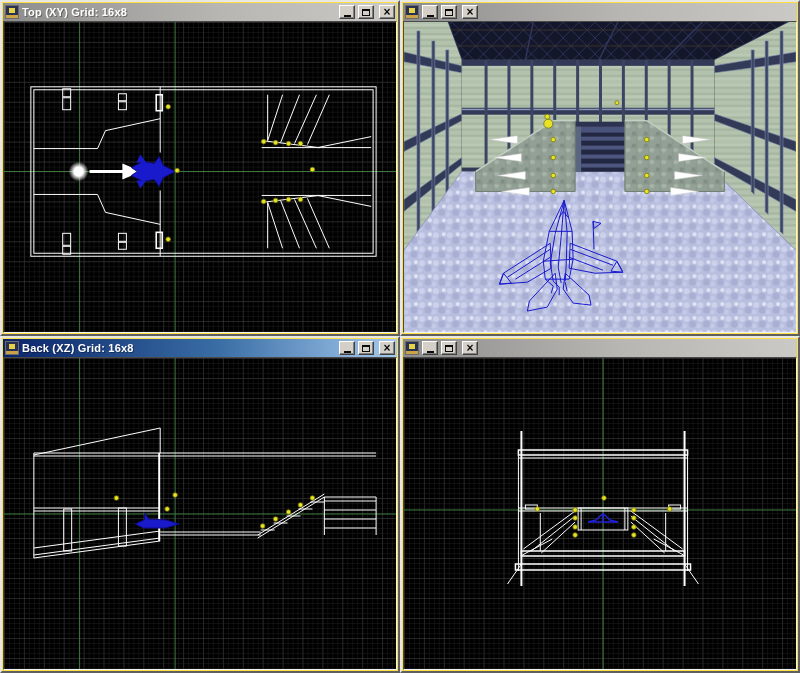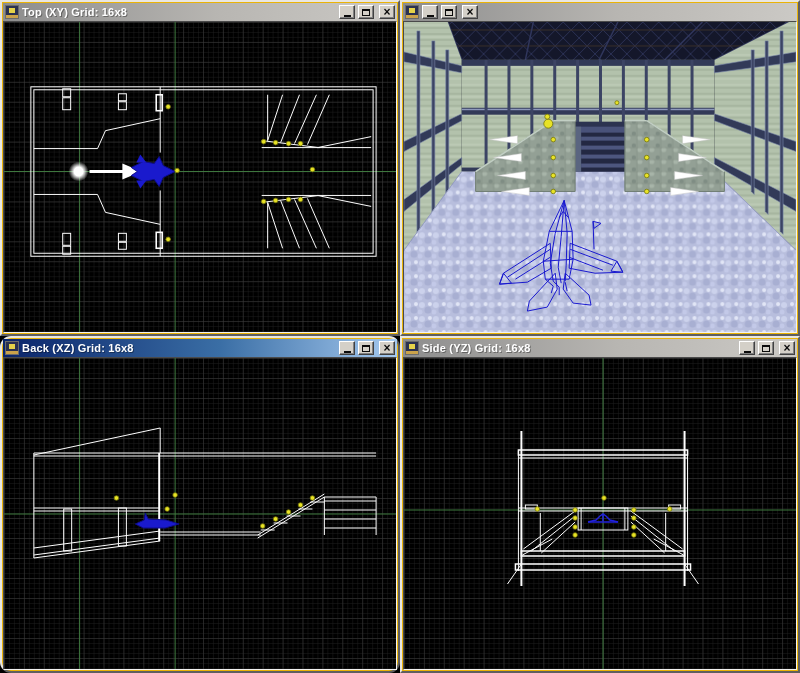--- a/index.html
+++ b/index.html
@@ -1,18 +1,18 @@
 <!DOCTYPE html>
 <html><head>
 <meta charset="utf-8">
 <style>
   html,body{margin:0;padding:0;background:#000;}
   *{box-sizing:border-box;}
   #screen{position:relative;width:800px;height:673px;background:#000;font-family:"Liberation Sans",sans-serif;overflow:hidden;}
-  .window{position:absolute;background:#eab308;border:2px solid;border-color:#e9e7e2 #5f5f5f #5f5f5f #e9e7e2;padding:1px;display:flex;flex-direction:column;}
+  .window{position:absolute;background:#fde047;border:2px solid;border-color:#e9e7e2 #5f5f5f #5f5f5f #e9e7e2;padding:1px;display:flex;flex-direction:column;}
   .titlebar{height:18px;flex:0 0 18px;display:flex;align-items:center;padding:0 2px;gap:3px;user-select:none;}
   .titlebar.active{background:linear-gradient(90deg,#0a246a,#3a6ea5 55%,#a6caf0);}
   .titlebar.inactive{background:linear-gradient(90deg,#8d8d8d,#b8b6b2 55%,#cbc9c5);}
   .title-text{color:#fff;font-size:11px;font-weight:bold;white-space:nowrap;overflow:hidden;flex:1 1 auto;letter-spacing:0.2px;text-shadow:1px 1px 0 rgba(0,0,0,0.35);}
   .app-icon{width:14px;height:14px;flex:0 0 14px;background:linear-gradient(#2b3150 0 9px,#caa24a 9px 14px);border:1px solid #6b6b6b;position:relative;}
   .app-icon::after{content:"";position:absolute;left:3px;top:2px;width:6px;height:5px;background:#e4d24a;}
   .winbtn{width:16px;height:14px;background:#d4d0c8;border:1px solid;border-color:#ffffff #404040 #404040 #ffffff;box-shadow:inset -1px -1px 0 #808080;display:flex;align-items:center;justify-content:center;padding:0;cursor:default;}
   .winbtn .glyph-min{width:7px;height:2px;background:#0b0b0b;margin-top:7px;}
   .winbtn .glyph-max{width:8px;height:7px;border:1px solid #0b0b0b;border-top-width:2px;}
   .winbtn .glyph-close{font-size:12px;font-weight:bold;line-height:10px;color:#0b0b0b;font-family:"Liberation Sans",sans-serif;}
@@ -286,21 +286,21 @@
             <circle cx="150" cy="170" r="2.3" fill="#e8e326" stroke="#77770a" stroke-width="0.8"></circle>
             <circle cx="244" cy="118" r="2.3" fill="#e8e326" stroke="#77770a" stroke-width="0.8"></circle>
             <circle cx="244" cy="136" r="2.3" fill="#e8e326" stroke="#77770a" stroke-width="0.8"></circle>
             <circle cx="244" cy="154" r="2.3" fill="#e8e326" stroke="#77770a" stroke-width="0.8"></circle>
             <circle cx="244" cy="170" r="2.3" fill="#e8e326" stroke="#77770a" stroke-width="0.8"></circle>
           </g>
       </svg>
     </div>
   </div>
 
-  <div class="window" style="left:0;top:336px;width:400px;height:337px;border-radius:11px;">
+  <div class="window" style="left:0;top:336px;width:400px;height:337px;">
     <div class="titlebar active">
       <span class="app-icon"></span>
       <span class="title-text">Back (XZ) Grid: 16x8</span>
       <button class="winbtn">
           <span class="glyph-min"></span>
         </button>
       <button class="winbtn">
           <span class="glyph-max"></span>
         </button>
       <button class="winbtn close">
@@ -359,21 +359,20 @@
             <circle cx="298" cy="147" r="2.3" fill="#e8e326" stroke="#77770a" stroke-width="0.8"></circle>
             <circle cx="310" cy="140" r="2.3" fill="#e8e326" stroke="#77770a" stroke-width="0.8"></circle>
           </g>
       </svg>
     </div>
   </div>
 
   <div class="window" style="left:400px;top:336px;width:400px;height:337px;">
     <div class="titlebar inactive">
       <span class="app-icon"></span>
-      <span class="title-text">Side (YZ) Grid: 16x8</span>
       <button class="winbtn">
           <span class="glyph-min"></span>
         </button>
       <button class="winbtn">
           <span class="glyph-max"></span>
         </button>
       <button class="winbtn close">
           <span class="glyph-close">×</span>
         </button>
     </div>

